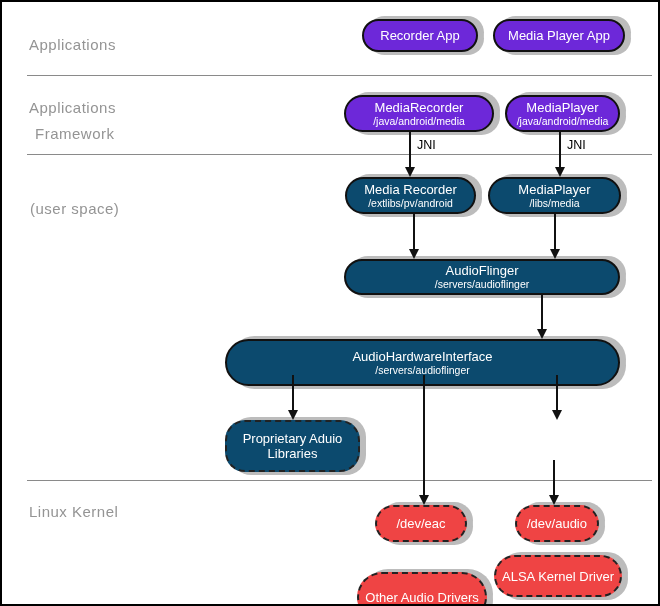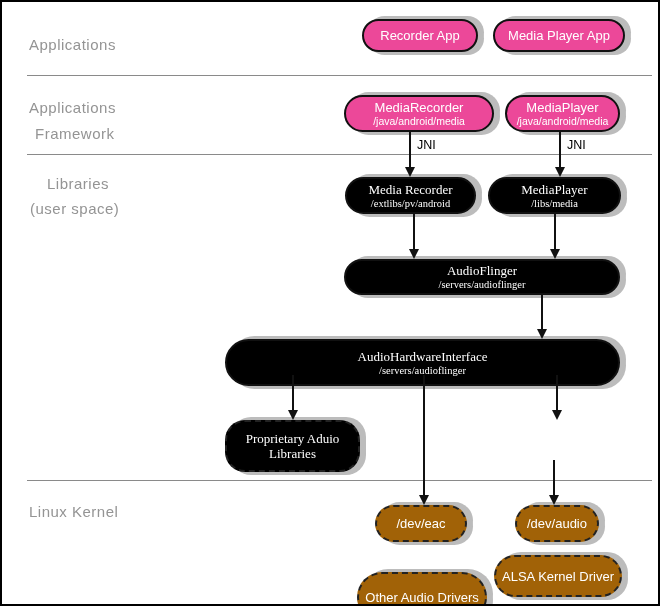--- a/index.html
+++ b/index.html
@@ -18,44 +18,43 @@
   }
   .pill{
     position:absolute;box-sizing:border-box;border-radius:999px;
     display:flex;flex-direction:column;align-items:center;justify-content:center;
     color:#fff;text-align:center;
     border:2px solid #111;
     box-shadow:6px -3px 0 0 #bcbcbc, 6px 3px 0 0 #bcbcbc;
   }
   .pill .t{font-size:13px;line-height:15px;}
   .pill .s{font-size:10.5px;line-height:13px;}
-  .blue{background:#ec4899;text-align:center;}
-  .green{background:#000000;font-family:Liberation Serif, serif;}
-  .red{background:#a16207;}
+  .blue{background:#6d28d9;text-align:center;}
+  .green{background:#0c4a6e;}
+  .red{background:#ef4444;}
   .dashed{border:2px dashed #222;}
   .vline{position:absolute;width:2px;background:#111;}
   .arrow-down{
     position:absolute;width:0;height:0;
     border-left:5px solid transparent;border-right:5px solid transparent;
     border-top:10px solid #111;
   }
   .edge-label{
     position:absolute;color:#000;font-size:12.5px;font-weight:normal;
     white-space:nowrap;
   }
 </style>
 </head>
 <body>
 
 <div id="canvas">
 
   <div class="section-label" style="left:27px;top:31px">Applications</div>
   <div class="section-label" style="left:27px;top:94px">Applications</div>
   <div class="section-label" style="left:33px;top:120px">Framework</div>
-  <div class="section-label" style="left:45px;top:170px">Libraries</div>
   <div class="section-label" style="left:28px;top:195px">(user space)</div>
   <div class="section-label" style="left:27px;top:498px">Linux Kernel</div>
 
   <div class="divider" style="top:73px"></div>
   <div class="divider" style="top:152px"></div>
   <div class="divider" style="top:478px"></div>
 
   <div class="pill blue" style="left:360px;top:17px;width:116px;height:33px">
     <div class="t">Recorder App</div>
   </div>

